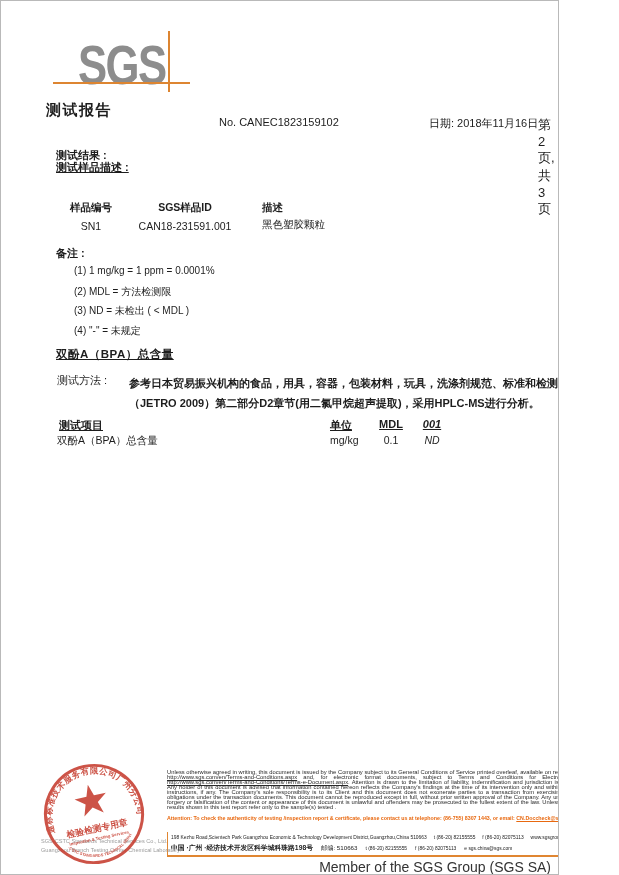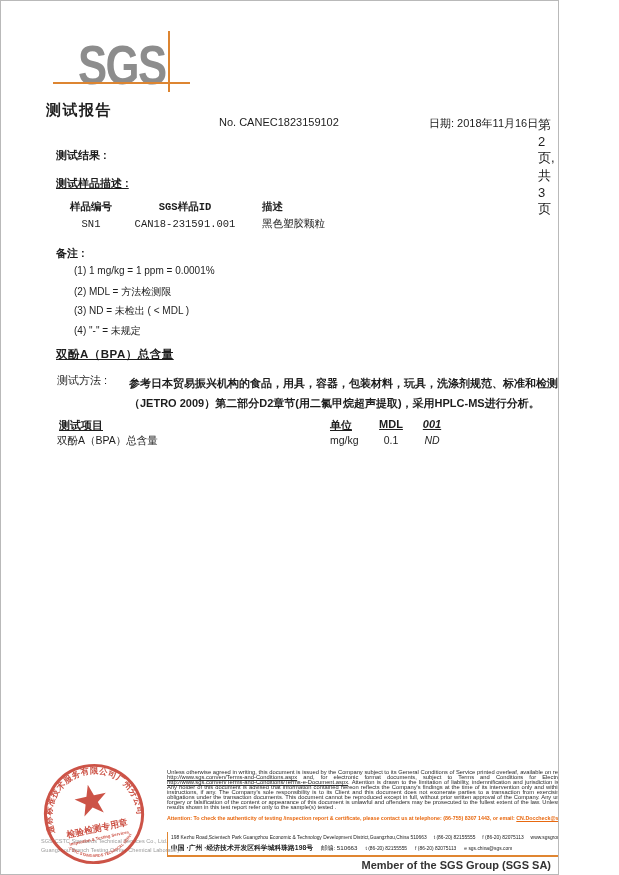--- a/index.html
+++ b/index.html
@@ -21,24 +21,24 @@
   .report-title { left:45px; top:100px; font-size:15px; font-weight:bold; letter-spacing:1.5px; }
   .report-no  { left:218px; top:115px; font-size:11px; }
   .report-date{ left:428px; top:115px; font-size:11px; }
   .report-page{ left:537px; top:115px; font-size:13px; }
 
   
   .lbl { font-size:11px; }
   .bold { font-weight:bold; }
   .u { text-decoration:underline; }
   .test-result-label { left:55px; top:147px; }
-  .sample-desc-heading { left:55px; top:175px; }
+  .sample-desc-heading { left:55px; top:159px; }
 
   .sample-table { left:55px; top:197px; width:420px; font-size:10.5px; }
-  .sample-table .tr { display:flex; height:17px; align-items:center;font-family:Liberation Mono, monospace; }
+  .sample-table .tr { display:flex; height:17px; align-items:flex-end; }
   .sample-table .c1 { width:70px; text-align:center; }
   .sample-table .c2 { width:118px; text-align:center; }
   .sample-table .c3 { margin-left:18px; text-align:left; }
 
   .notes-label { left:55px; top:245px; }
   .notes { left:73px; top:264px; font-size:10px; }
   .note { height:19.5px; }
 
   
   .bpa-heading { left:55px; top:346px; font-size:11.5px; letter-spacing:0.5px; }
@@ -65,21 +65,21 @@
   }
   .addr1 { left:170px; top:834px; width:443px; font-size:4.9px; color:#222;
            display:flex; gap:7px; white-space:nowrap; align-items:baseline; }
   .addr2 { left:170px; top:842px; width:443px; color:#222;
            display:flex; gap:8px; white-space:nowrap; align-items:baseline; }
   .addr2 .cn { font-size:6.8px; font-weight:bold; }
   .addr2 .post { font-size:6.2px; }
   .addr2 .sm, .addr1 .sm { font-size:4.9px; }
   .vsep { left:166px; top:831px; width:1px; height:23px; background:#e08631; }
   .hrule { left:166px; top:854px; width:447px; height:1.8px; background:#e08631; }
-  .member { right:7px; top:858px; font-size:11px; font-weight:bold; color:#333;margin-left:8px; }
+  .member { right:7px; top:858px; font-size:14px; font-weight:normal; color:#333;margin-left:8px; }
 
   .company { left:40px; top:836px; width:140px; color:#9c9c9c; z-index:1; }
   .company div { font-size:5.6px; line-height:8.5px; white-space:nowrap; }
 
   .stamp { left:37px; top:757px; z-index:2; }
 </style>
 </head>
 <body>
 
 <div class="page">

